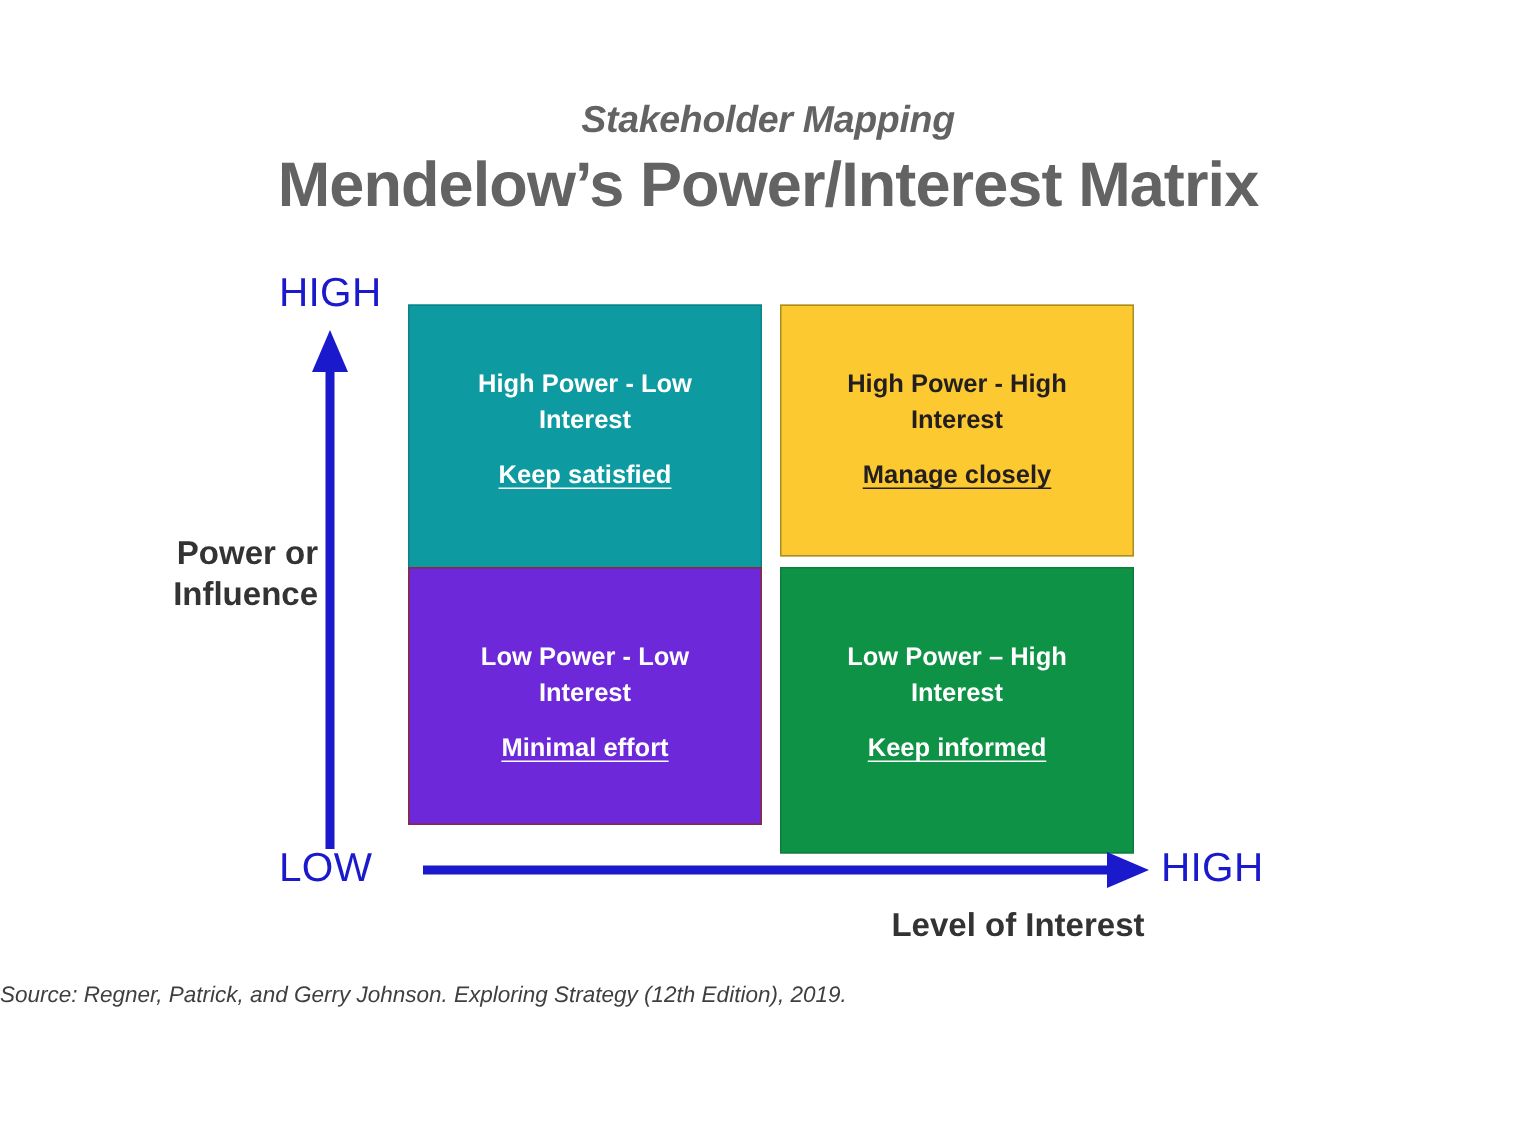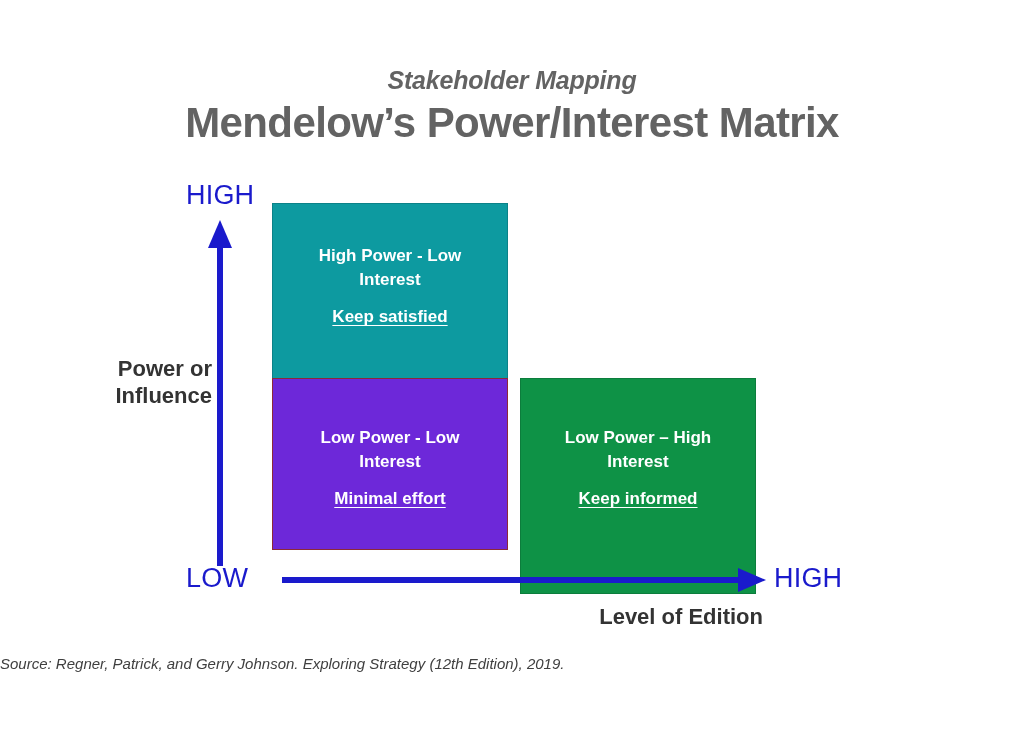--- a/index.html
+++ b/index.html
@@ -136,21 +136,21 @@
   #quad-bl {
     left: 272px; top: 378px;
     width: 236px; height: 172px;
     background: #6d28d9;
     border: 1px solid #8c2938;
     color: #ffffff;
     padding-top: 47px;
   }
   #quad-br {
     left: 520px; top: 378px;
-    width: 236px; height: 216px;
+    width: 236px; height: 191px;
     background: #0E9246;
     border: 1px solid #0c7d3c;
     color: #ffffff;
     padding-top: 47px;
   }
 
   
   .source {
     position: absolute;
     left: 0; right: 0;
@@ -175,36 +175,40 @@
     <polygon points="16,2 4,30 28,30" fill="#1A1ACC"></polygon>
   </svg>
 
   <div class="axis-title" id="label-y-axis">Power or Influence</div>
 
   <div class="quad" id="quad-tl">
     <div class="q-title">High Power - Low Interest</div>
     <div class="q-action">Keep satisfied</div>
   </div>
 
+  <div class="quad" id="quad-tr">
+    <div class="q-title">High Power - High Interest</div>
+    <div class="q-action">Manage closely</div>
+  </div>
 
   <div class="quad" id="quad-bl">
     <div class="q-title">Low Power - Low Interest</div>
     <div class="q-action">Minimal effort</div>
   </div>
 
   <div class="quad" id="quad-br">
     <div class="q-title">Low Power – High Interest</div>
     <div class="q-action">Keep informed</div>
   </div>
 
   <div class="axis-label-blue" id="label-x-low">LOW</div>
   <div class="axis-label-blue" id="label-x-high">HIGH</div>
 
   <svg class="arrow-h" viewBox="0 0 488 30" xmlns="http://www.w3.org/2000/svg">
     <line x1="2" y1="15" x2="462" y2="15" stroke="#1A1ACC" stroke-width="6"></line>
     <polygon points="486,15 458,3 458,27" fill="#1A1ACC"></polygon>
   </svg>
 
-  <div class="axis-title" id="label-x-axis">Level of Edition</div>
+  <div class="axis-title" id="label-x-axis">Level of Interest</div>
 
   <div class="source">Source: Regner, Patrick, and Gerry Johnson. Exploring Strategy (12th Edition), 2019.</div>
 
 </div>
 
 </body></html>

